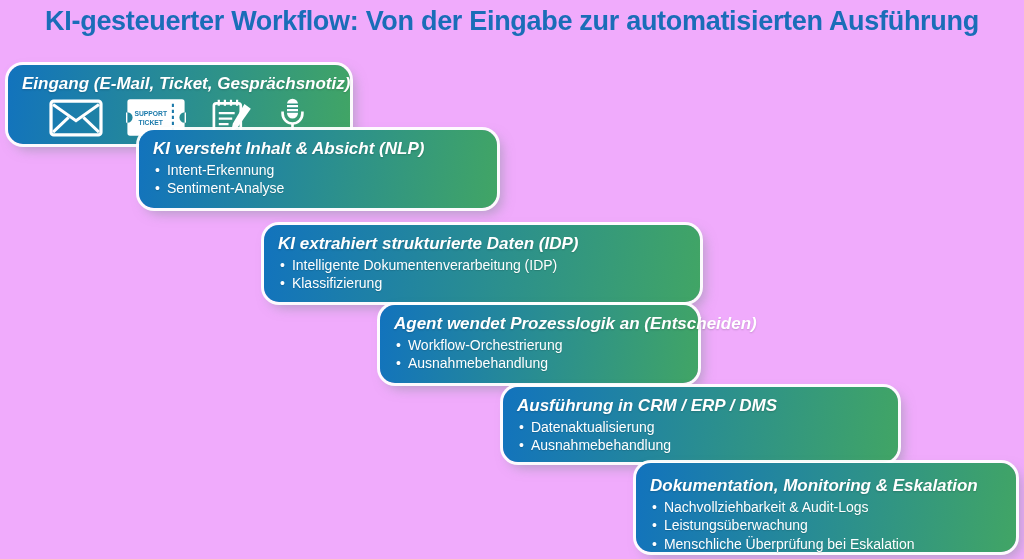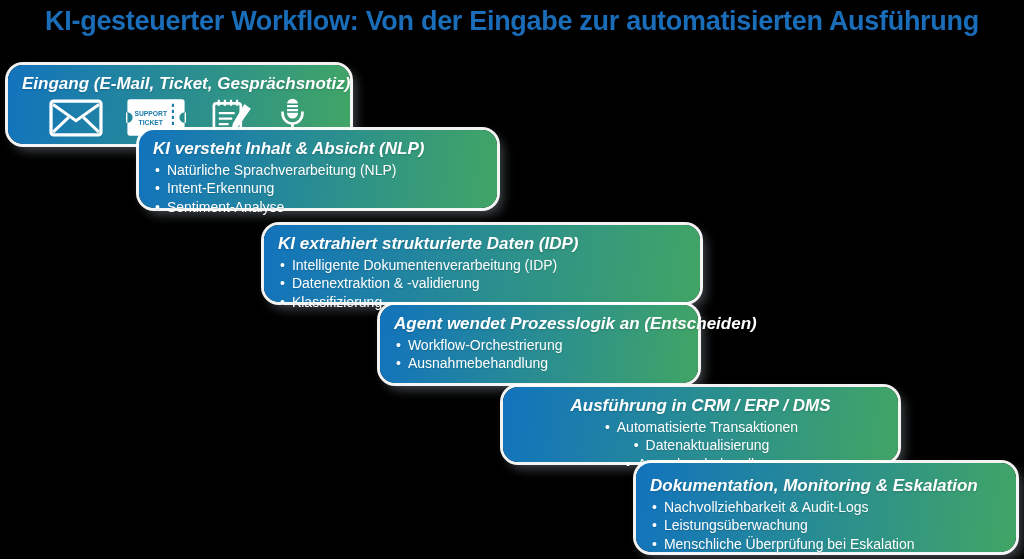--- a/index.html
+++ b/index.html
@@ -1,20 +1,20 @@
 <!DOCTYPE html>
 <html lang="de"><head>
 <meta charset="utf-8">
 <style>
   * { margin:0; padding:0; box-sizing:border-box; }
   html,body { background:#fdfdfb; }
   body { font-family:"Liberation Sans", sans-serif; }
   .canvas {
     position:relative; width:1024px; height:559px;
-    background:#000000; overflow:hidden;
+    background:#f0abfc; overflow:hidden;
   }
   .page-title {
     position:absolute; left:0; top:6px; width:100%;
     text-align:center; font-size:27px; font-weight:700;
     color:#1a6db8; letter-spacing:-0.3px; white-space:nowrap;
   }
   .step {
     position:absolute; border-radius:15px; color:#fff;
     background:linear-gradient(97deg,#1273bd 0%,#2a8e90 52%,#41a565 100%);
     box-shadow:0 0 0 3px rgba(255,255,255,0.95), 5px 6px 12px rgba(135,145,155,0.55);
@@ -80,47 +80,44 @@
           <line x1="15" y1="24" x2="15" y2="31" stroke="#fff" stroke-width="2.4"></line>
           <line x1="9" y1="32.5" x2="21" y2="32.5" stroke="#fff" stroke-width="2.4"></line>
         </svg>
       </span>
     </div>
   </div>
 
   <div class="step" style="left:139px; top:130px; width:358px; height:78px; z-index:2;">
     <div class="step-title">KI versteht Inhalt &amp; Absicht (NLP)</div>
     <ul class="bullets">
-      <li>Natürliche Sprachverarbeitung (NLP)</li>
       <li>Intent-Erkennung</li>
       <li>Sentiment-Analyse</li>
     </ul>
   </div>
 
   <div class="step" style="left:264px; top:225px; width:436px; height:77px; z-index:3;">
     <div class="step-title">KI extrahiert strukturierte Daten (IDP)</div>
     <ul class="bullets">
       <li>Intelligente Dokumentenverarbeitung (IDP)</li>
-      <li>Datenextraktion &amp; -validierung</li>
       <li>Klassifizierung</li>
     </ul>
   </div>
 
   <div class="step" style="left:380px; top:305px; width:318px; height:78px; z-index:4;">
     <div class="step-title">Agent wendet Prozesslogik an (Entscheiden)</div>
     <ul class="bullets">
       <li>Workflow-Orchestrierung</li>
       <li>Ausnahmebehandlung</li>
     </ul>
   </div>
 
-  <div class="step" style="left:503px; top:387px; width:395px; height:75px; z-index:5;text-align:center;">
+  <div class="step" style="left:503px; top:387px; width:395px; height:75px; z-index:5;">
     <div class="step-title">Ausführung in CRM / ERP / DMS</div>
     <ul class="bullets">
-      <li>Automatisierte Transaktionen</li>
       <li>Datenaktualisierung</li>
       <li>Ausnahmebehandlung</li>
     </ul>
   </div>
 
   <div class="step" style="left:636px; top:463px; width:380px; height:89px; z-index:6; padding-top:12px;">
     <div class="step-title">Dokumentation, Monitoring &amp; Eskalation</div>
     <ul class="bullets">
       <li>Nachvollziehbarkeit &amp; Audit-Logs</li>
       <li>Leistungsüberwachung</li>

